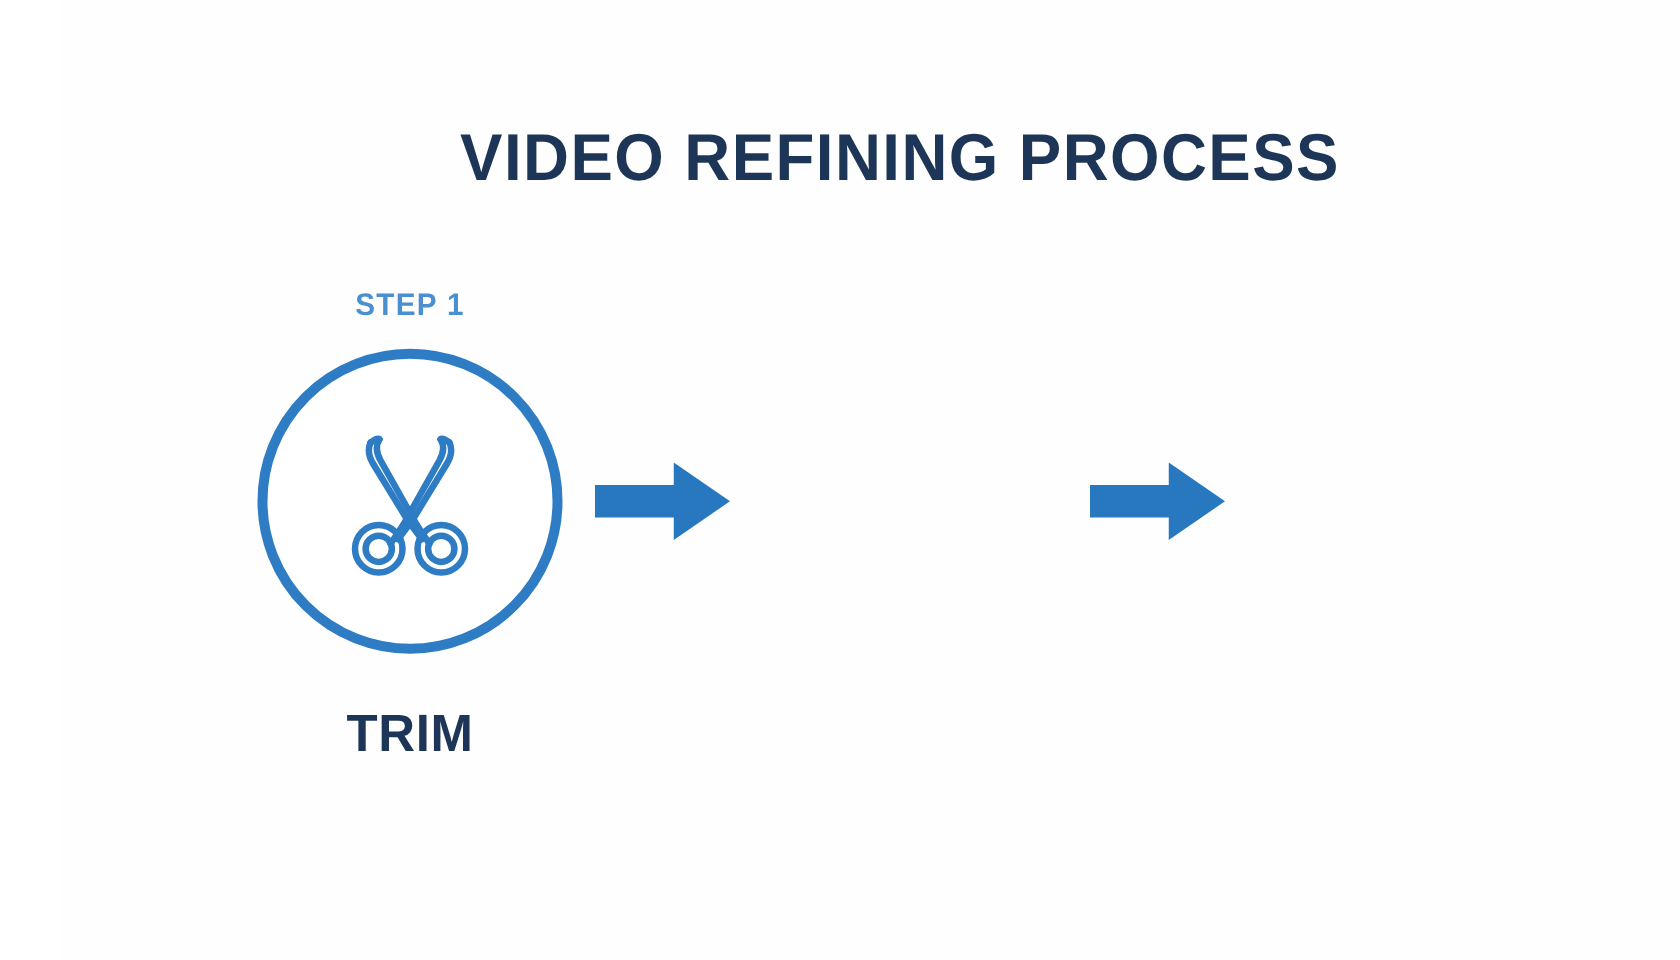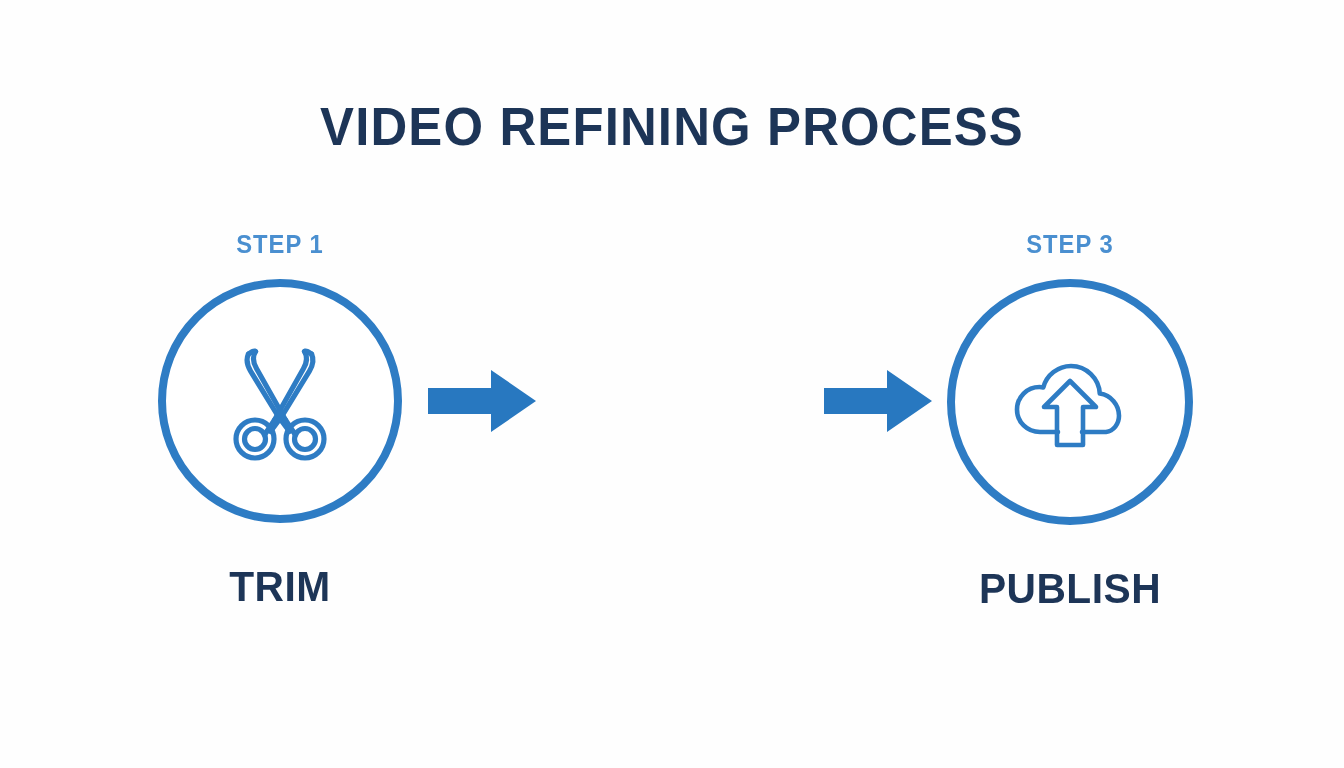--- a/index.html
+++ b/index.html
@@ -12,20 +12,21 @@
     height: 768px;
     overflow: hidden;
     font-family: "Liberation Sans", sans-serif;
     position: relative;
   }
 
   .canvas {
     position: absolute;
     inset: 0;
     background: #fefefe;
+    margin-left: 48px;
   }
 
   
   .title {
     position: absolute;
     top: 96px;
     left: 0;
     width: 1344px;
     text-align: center;
     font-family: "Liberation Sans", sans-serif;
@@ -141,39 +142,20 @@
             <circle cx="88" cy="101" r="19"></circle>
             <circle cx="88" cy="101" r="10.5"></circle>
           </svg>
         </span>
       </div>
 
       <div class="step-label">TRIM</div>
     </div>
 
 
-    <div class="step step-3">
-      <div class="step-kicker">STEP 3</div>
-
-      <div class="circle c3">
-        <span class="icon-wrap">
-          <svg width="124" height="104" viewBox="0 0 124 104" fill="none" stroke="#2e7cc4" stroke-width="4.6" stroke-linecap="round" stroke-linejoin="round">
-
-            <path d="M50 82 L32 82 C19 82 9 72 9 59.5 C9 47 19 37 31.5 37
-                     C32.8 37 34.1 37.1 35.3 37.4
-                     C38.6 25 50 16 63 16 C78.5 16 91 28.4 91.8 43.6
-                     C103 45.3 111 54.7 111 65.8 C111 73.9 105.6 81 98 82 L74 82"></path>
-
-            <path d="M62 31 L88 57 L75 57 L75 95 L49 95 L49 57 L36 57 Z"></path>
-          </svg>
-        </span>
-      </div>
-
-      <div class="step-label">PUBLISH</div>
-    </div>
 
     <div class="arrow arrow-1">
       <svg width="108" height="66" viewBox="0 0 108 66">
         <path d="M0 20 L63 20 L63 2 L108 33 L63 64 L63 46 L0 46 Z" fill="#2878c0"></path>
       </svg>
     </div>
 
     <div class="arrow arrow-2">
       <svg width="108" height="66" viewBox="0 0 108 66">
         <path d="M0 20 L63 20 L63 2 L108 33 L63 64 L63 46 L0 46 Z" fill="#2878c0"></path>

